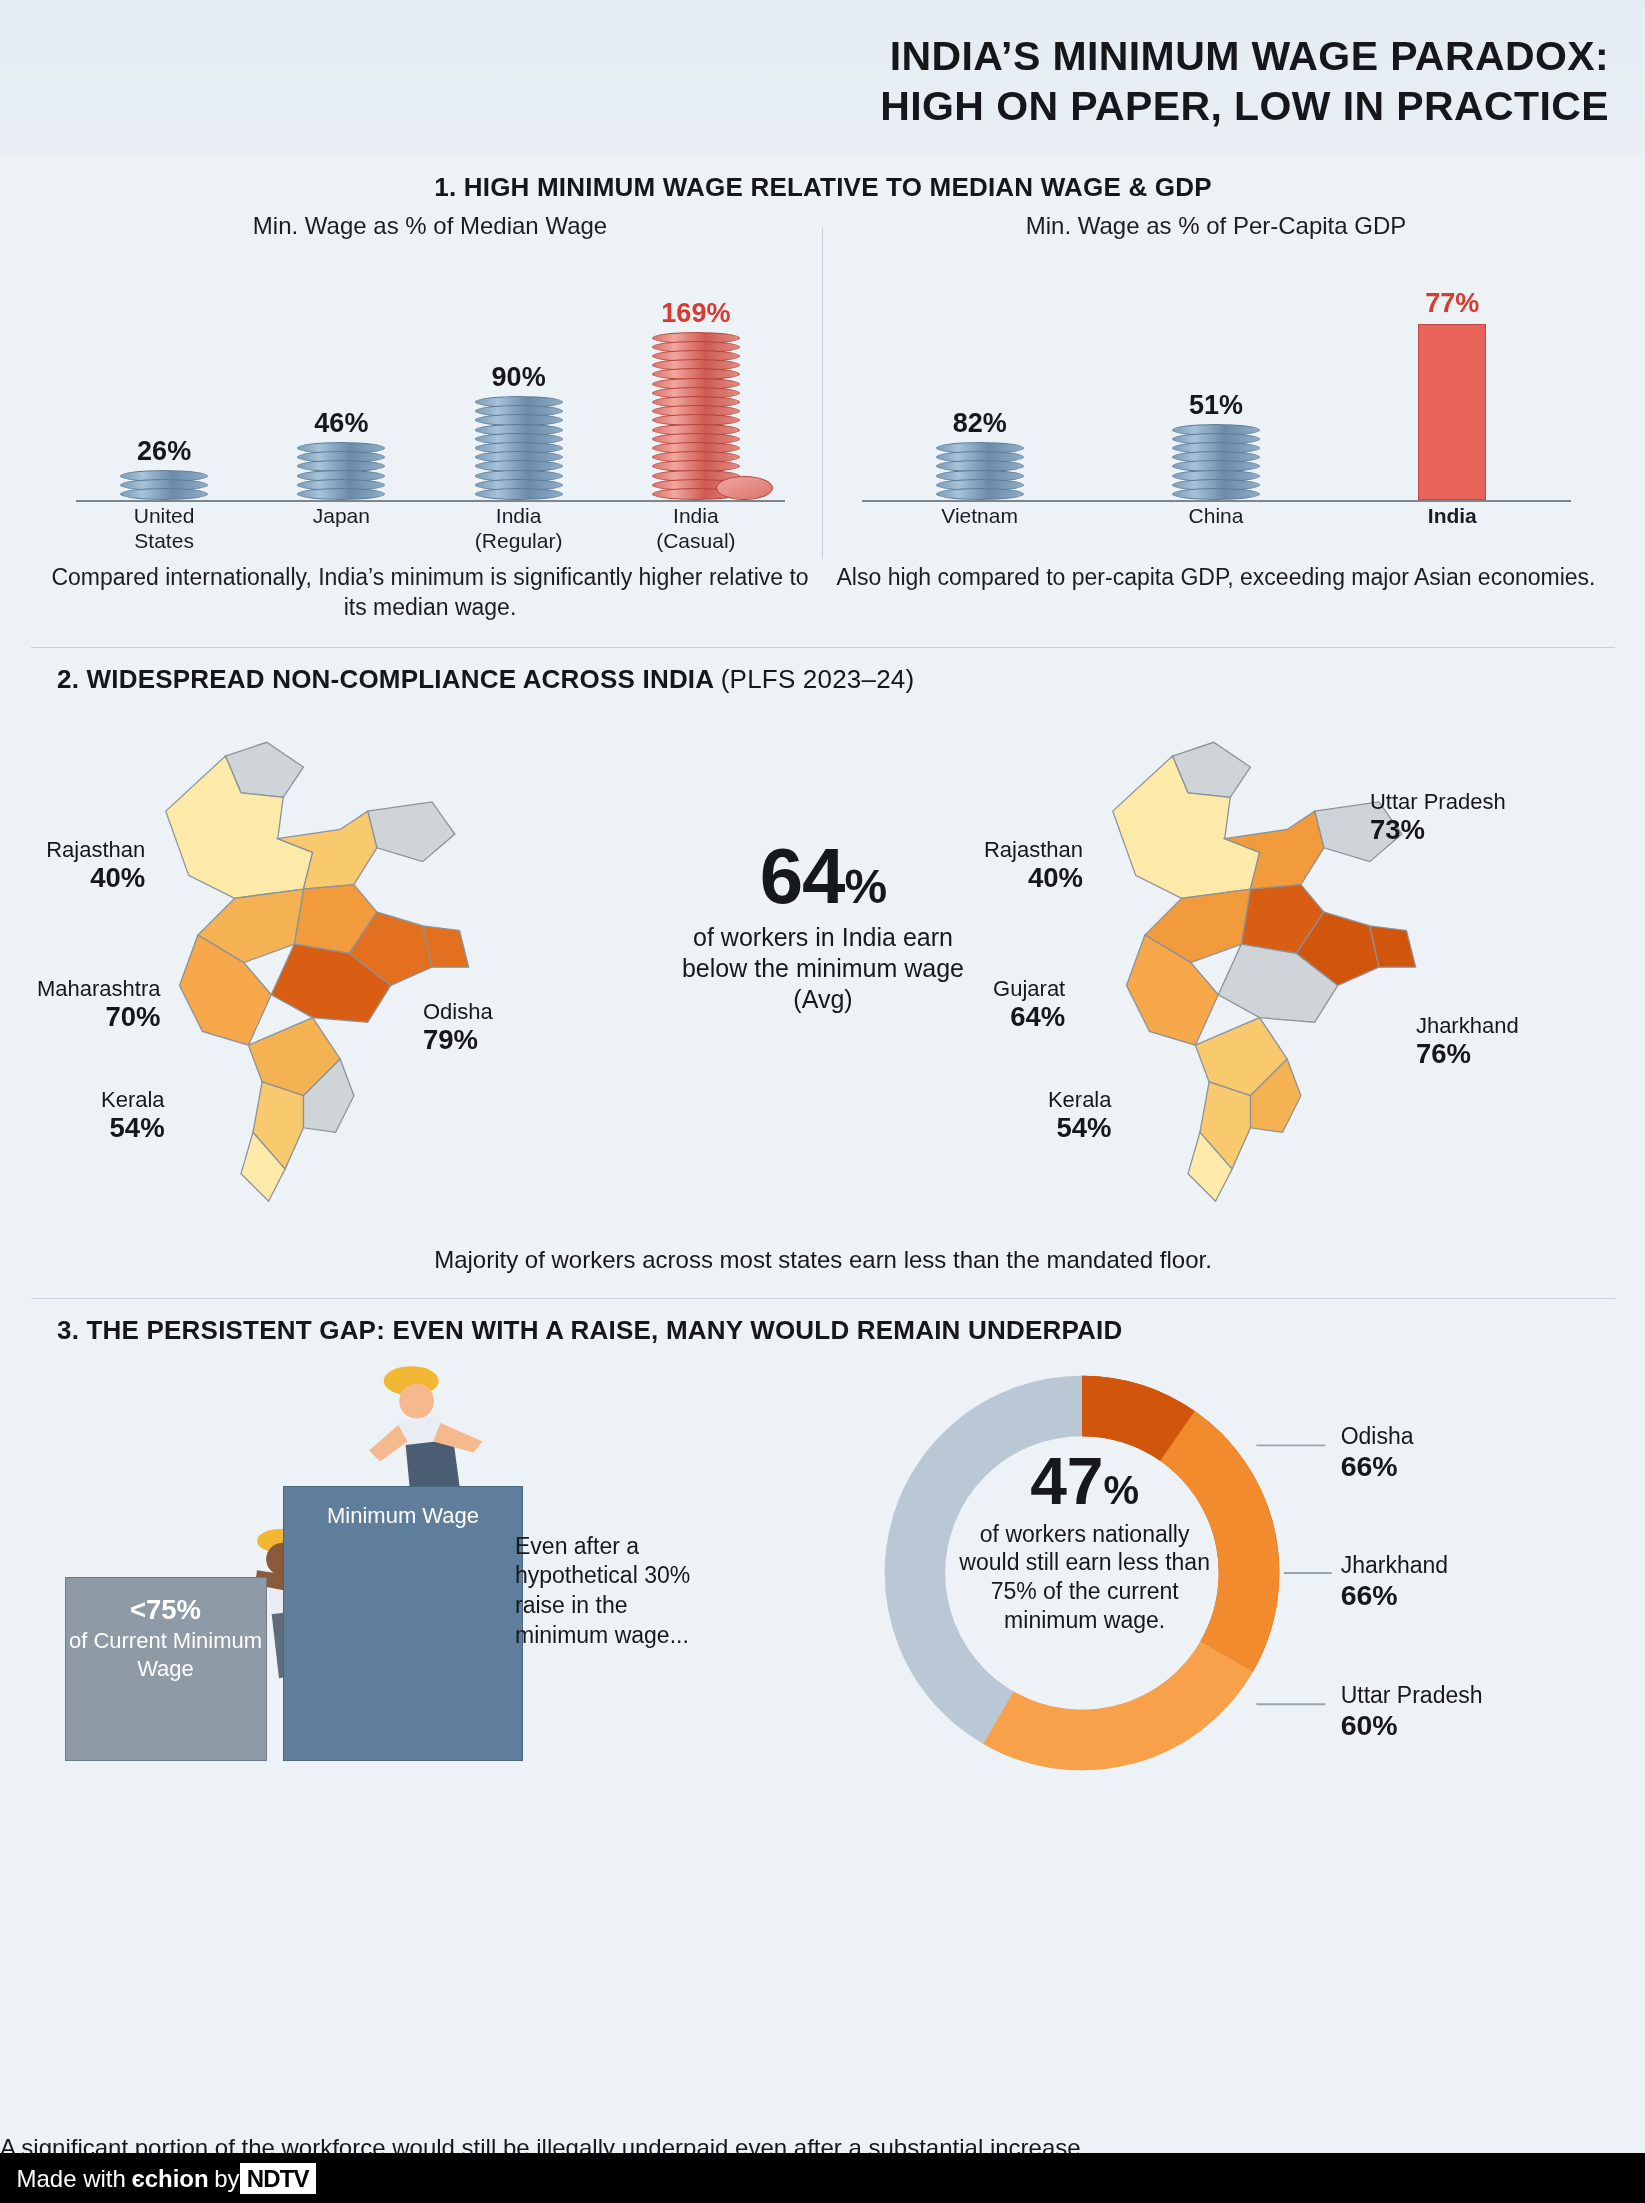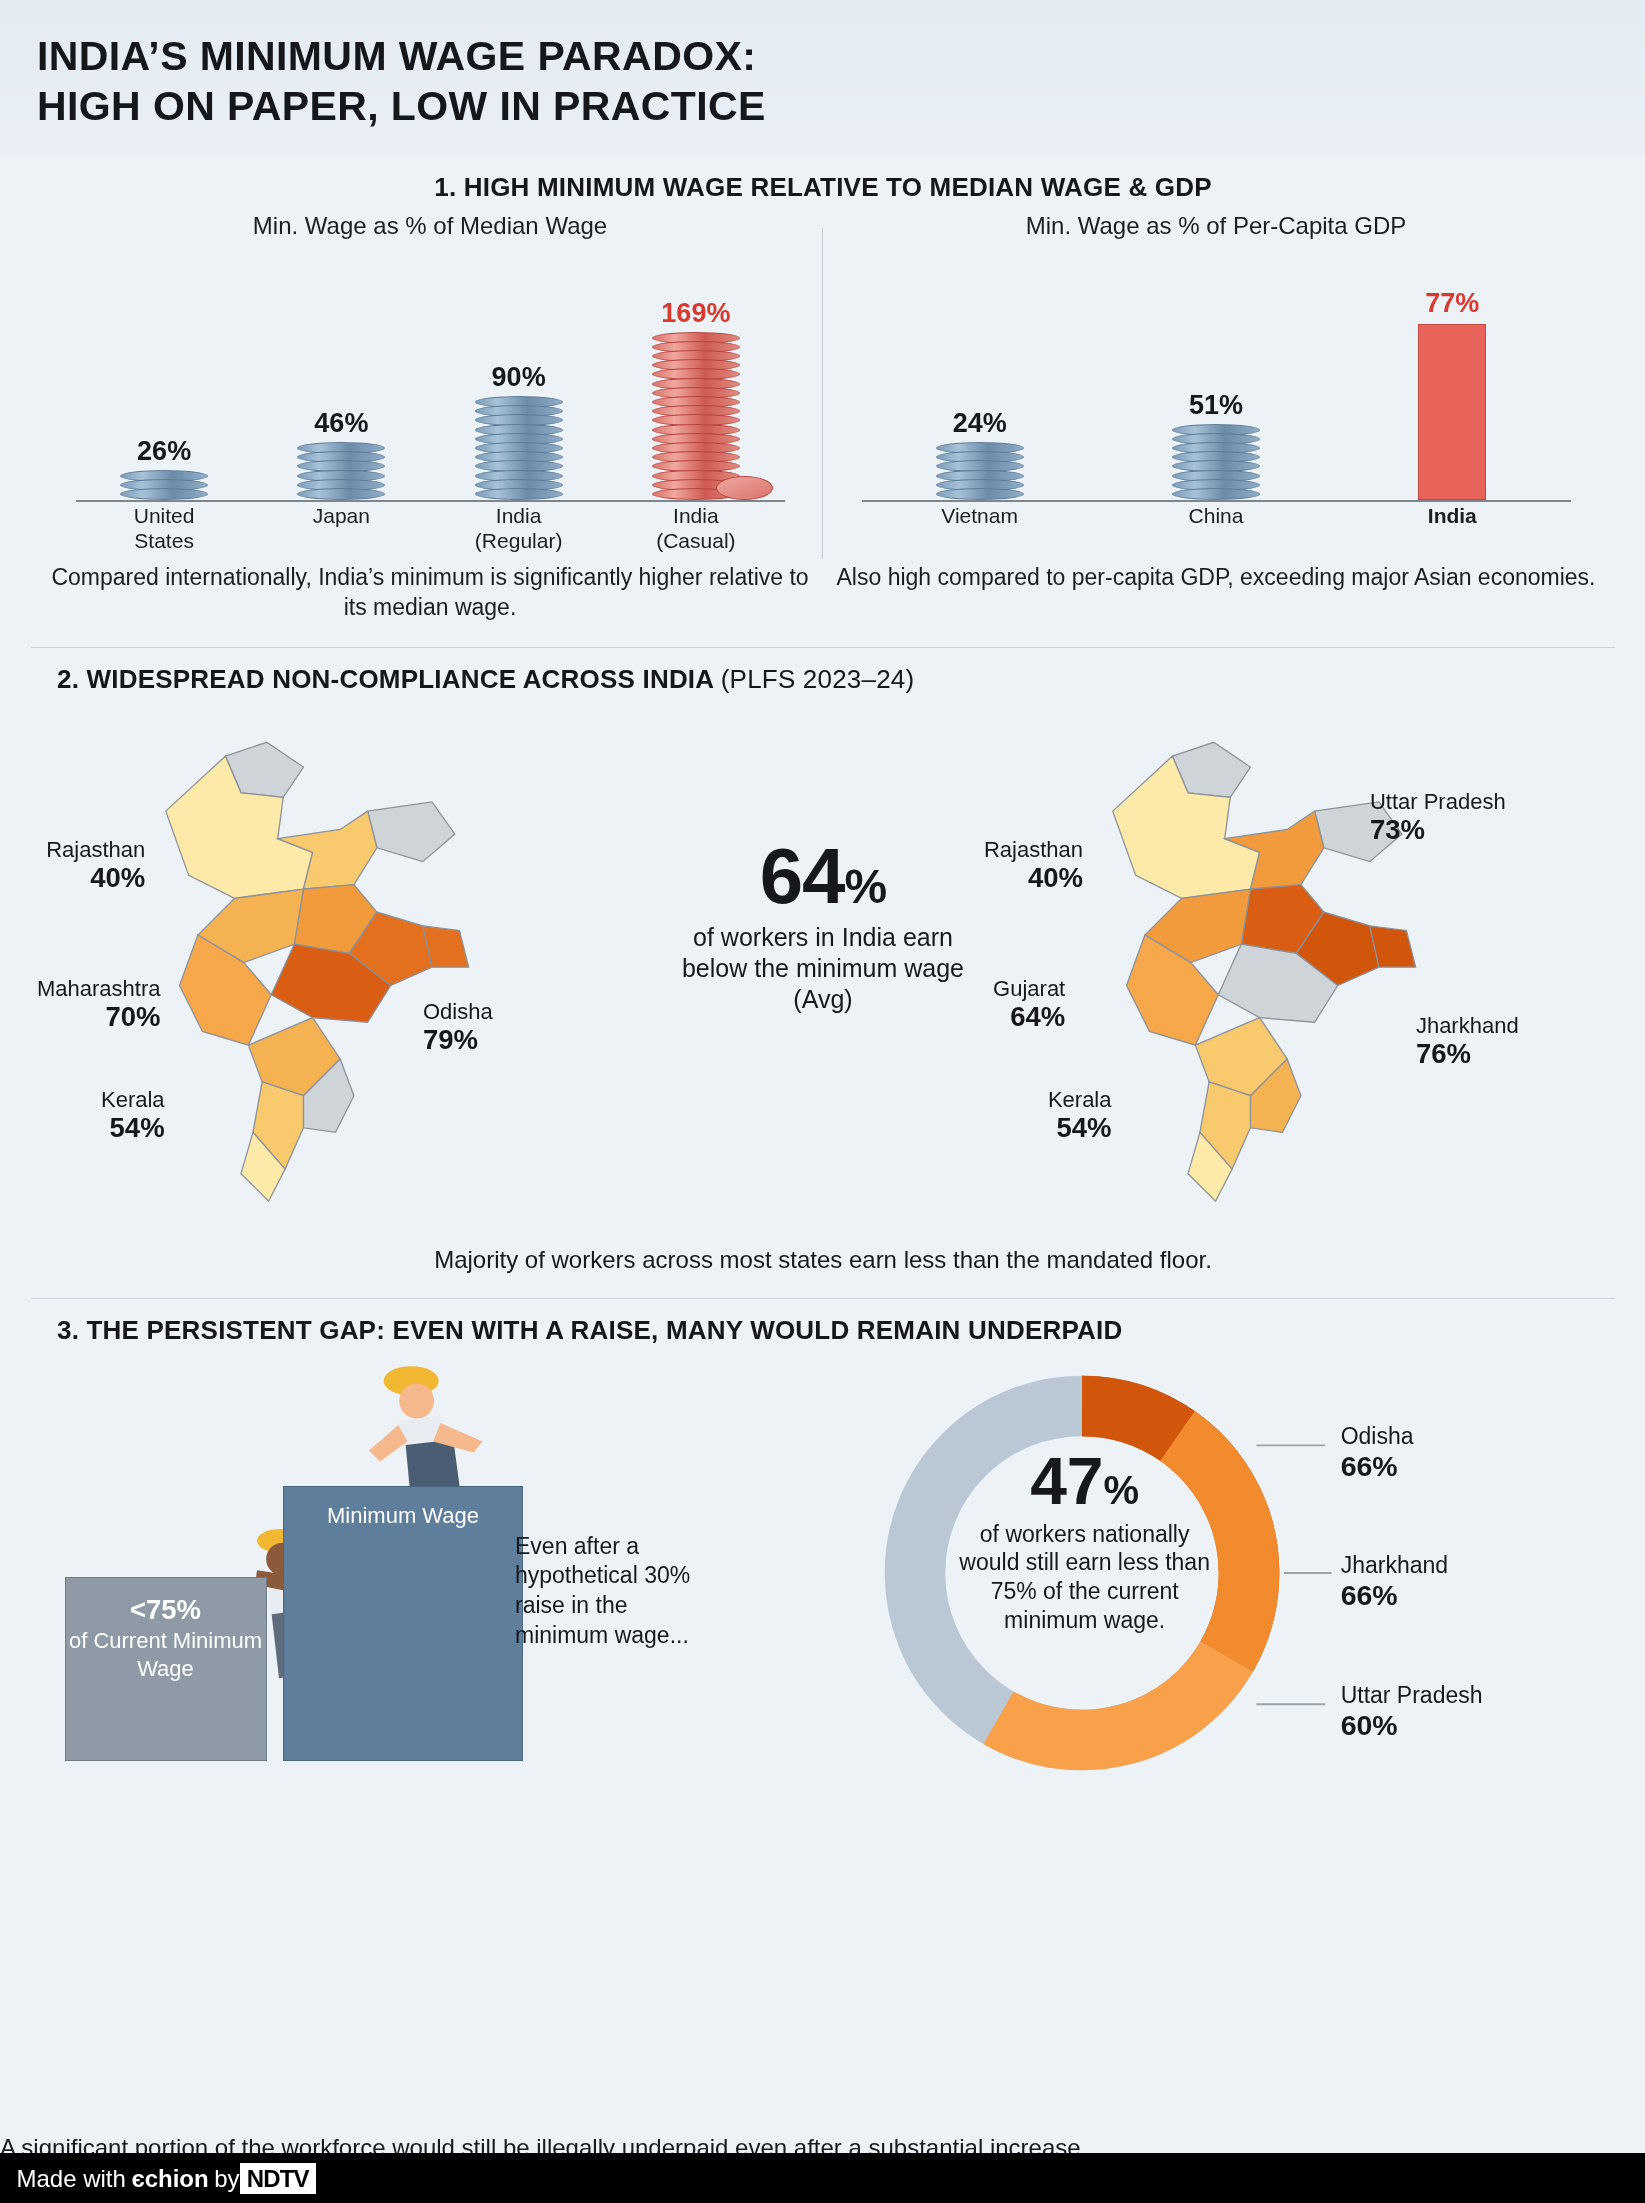--- a/index.html
+++ b/index.html
@@ -11,21 +11,21 @@
     color:#16181c;
     position:relative;
     overflow:hidden;
   }
   .page { width:1646px; height:2204px; position:relative; background:#edf2f7; }
 
   
   .header {
     background:linear-gradient(180deg,#e4ebf2 0%, #e9eff5 100%);
     padding:31px 37px 24px 37px;
-    text-align:left;
+    text-align:right;
   }
   .header h1 {
     margin:0;
     font-size:41px;
     line-height:1.22;
     font-weight:bold;
     letter-spacing:0.4px;
     color:#15171b;
   }
 
@@ -219,21 +219,21 @@
         </div>
         <div class="col-note">Compared internationally, India’s minimum is significantly higher relative to its median wage.</div>
       </div>
 
       <div class="col">
         <div class="col-head">Min. Wage as % of Per-Capita GDP</div>
         <div class="chart-area">
           <div class="bars">
 
             <div class="bar-item">
-              <div class="bar-val">24%</div>
+              <div class="bar-val">82%</div>
               <div class="coinstack">
                 <div class="coin blue"></div>
                   <div class="coin blue"></div>
                   <div class="coin blue"></div>
                 <div class="coin blue"></div>
                   <div class="coin blue"></div>
                   <div class="coin blue"></div>
               </div>
             </div>
 

